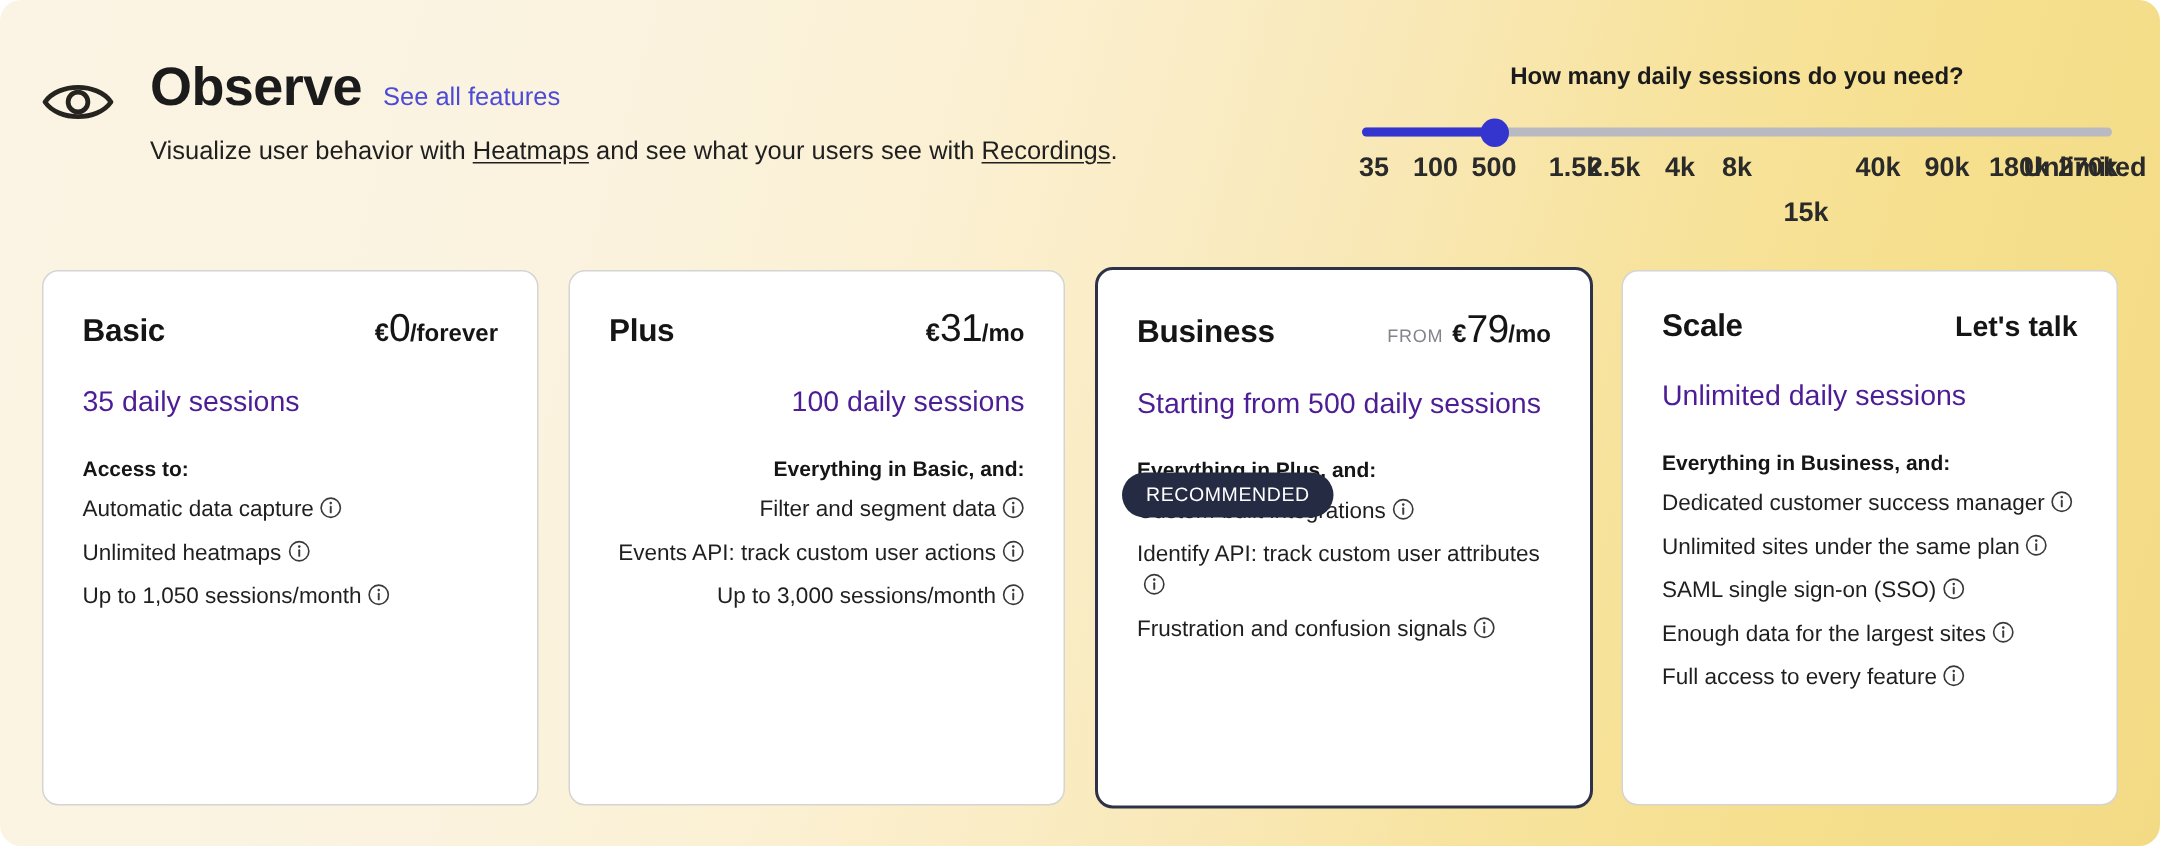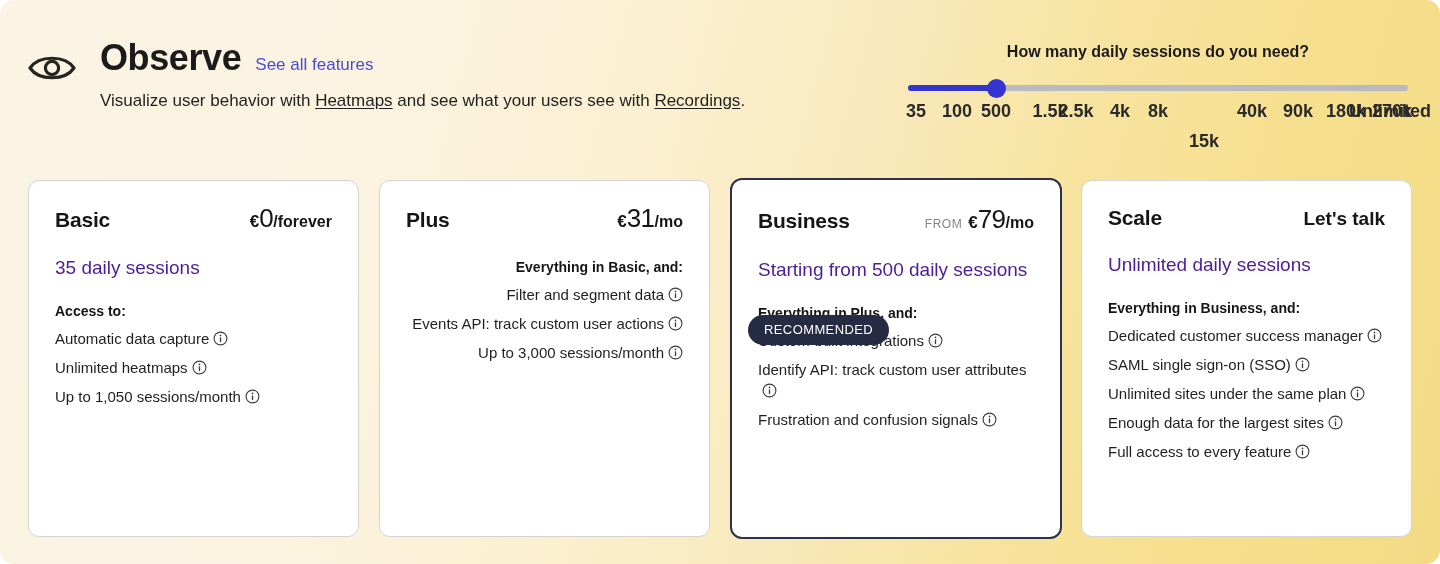--- a/index.html
+++ b/index.html
@@ -377,20 +377,21 @@
 
     <div class="card c1">
       <div class="card-head">
         <span class="plan-name">Plus</span>
         <span class="price">
           <span class="cur">€</span>
             <span class="amt">31</span>
             <span class="per">/mo</span>
         </span>
       </div>
+      <div class="sessions-line">100 daily sessions</div>
       <div class="everything-line">Everything in Basic, and:</div>
       <div class="feature"><span>Filter and segment data</span><span class="info-icon"><svg width="15" height="15" viewBox="0 0 15 15">
               <circle cx="7.5" cy="7.5" r="6.4" fill="none" stroke="#3a3a3a" stroke-width="1.1"></circle>
               <circle cx="7.5" cy="4.4" r="0.85" fill="#3a3a3a"></circle>
               <rect x="6.85" y="6.2" width="1.3" height="5" rx="0.6" fill="#3a3a3a"></rect>
             </svg></span></div>
       <div class="feature"><span>Events API: track custom user actions</span><span class="info-icon"><svg width="15" height="15" viewBox="0 0 15 15">
               <circle cx="7.5" cy="7.5" r="6.4" fill="none" stroke="#3a3a3a" stroke-width="1.1"></circle>
               <circle cx="7.5" cy="4.4" r="0.85" fill="#3a3a3a"></circle>
               <rect x="6.85" y="6.2" width="1.3" height="5" rx="0.6" fill="#3a3a3a"></rect>
@@ -436,26 +437,26 @@
         <span class="plan-name">Scale</span>
         <span class="price talk">Let's talk</span>
       </div>
       <div class="sessions-line">Unlimited daily sessions</div>
       <div class="everything-line">Everything in Business, and:</div>
       <div class="feature"><span>Dedicated customer success manager</span><span class="info-icon"><svg width="15" height="15" viewBox="0 0 15 15">
               <circle cx="7.5" cy="7.5" r="6.4" fill="none" stroke="#3a3a3a" stroke-width="1.1"></circle>
               <circle cx="7.5" cy="4.4" r="0.85" fill="#3a3a3a"></circle>
               <rect x="6.85" y="6.2" width="1.3" height="5" rx="0.6" fill="#3a3a3a"></rect>
             </svg></span></div>
+      <div class="feature"><span>Unlimited sites under the same plan</span><span class="info-icon"><svg width="15" height="15" viewBox="0 0 15 15">
+              <circle cx="7.5" cy="7.5" r="6.4" fill="none" stroke="#3a3a3a" stroke-width="1.1"></circle>
+              <circle cx="7.5" cy="4.4" r="0.85" fill="#3a3a3a"></circle>
+              <rect x="6.85" y="6.2" width="1.3" height="5" rx="0.6" fill="#3a3a3a"></rect>
+            </svg></span></div>
       <div class="feature"><span>SAML single sign-on (SSO)</span><span class="info-icon"><svg width="15" height="15" viewBox="0 0 15 15">
-              <circle cx="7.5" cy="7.5" r="6.4" fill="none" stroke="#3a3a3a" stroke-width="1.1"></circle>
-              <circle cx="7.5" cy="4.4" r="0.85" fill="#3a3a3a"></circle>
-              <rect x="6.85" y="6.2" width="1.3" height="5" rx="0.6" fill="#3a3a3a"></rect>
-            </svg></span></div>
-      <div class="feature"><span>Unlimited sites under the same plan</span><span class="info-icon"><svg width="15" height="15" viewBox="0 0 15 15">
               <circle cx="7.5" cy="7.5" r="6.4" fill="none" stroke="#3a3a3a" stroke-width="1.1"></circle>
               <circle cx="7.5" cy="4.4" r="0.85" fill="#3a3a3a"></circle>
               <rect x="6.85" y="6.2" width="1.3" height="5" rx="0.6" fill="#3a3a3a"></rect>
             </svg></span></div>
       <div class="feature"><span>Enough data for the largest sites</span><span class="info-icon"><svg width="15" height="15" viewBox="0 0 15 15">
               <circle cx="7.5" cy="7.5" r="6.4" fill="none" stroke="#3a3a3a" stroke-width="1.1"></circle>
               <circle cx="7.5" cy="4.4" r="0.85" fill="#3a3a3a"></circle>
               <rect x="6.85" y="6.2" width="1.3" height="5" rx="0.6" fill="#3a3a3a"></rect>
             </svg></span></div>
       <div class="feature"><span>Full access to every feature</span><span class="info-icon"><svg width="15" height="15" viewBox="0 0 15 15">

